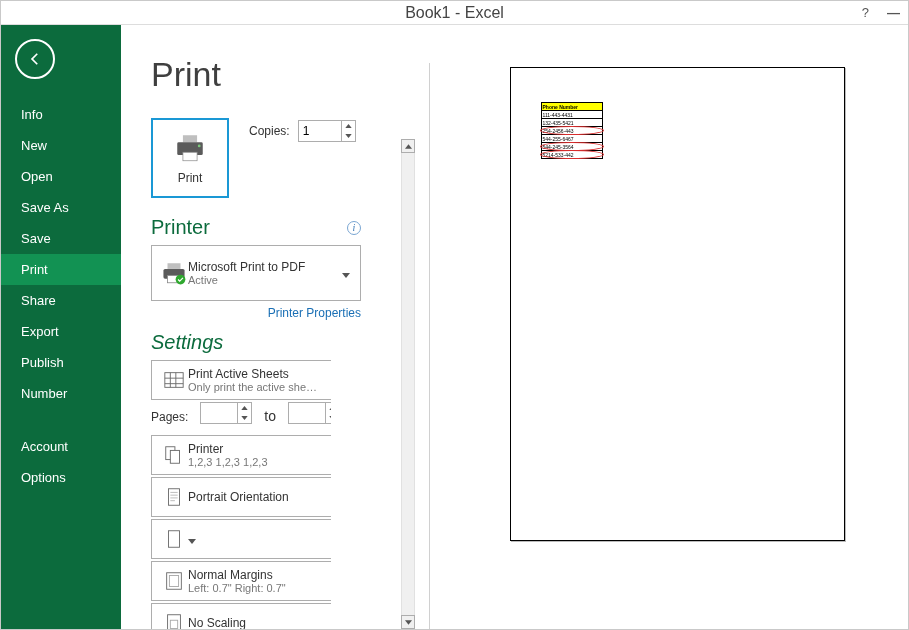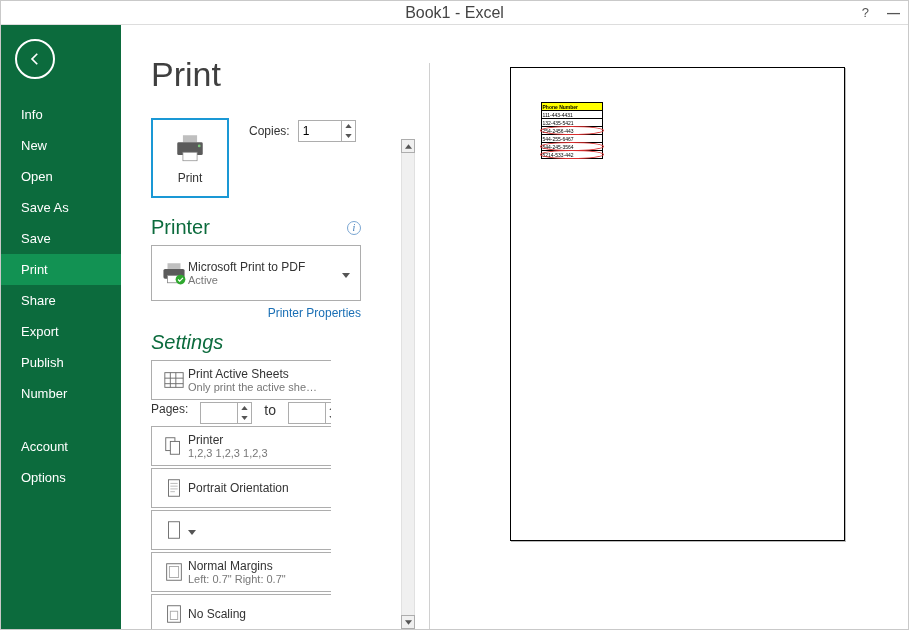--- a/index.html
+++ b/index.html
@@ -76,21 +76,21 @@
 .dropdown .dd-icon { width: 28px; display: flex; align-items: center; justify-content: center; flex-shrink: 0; }
 .dropdown .dd-text { flex: 1; overflow: hidden; }
 .dropdown .dd-text .t1 { font-size: 12px; color: #333; white-space: nowrap; overflow: hidden; text-overflow: ellipsis; }
 .dropdown .dd-text .t2 { font-size: 11px; color: #777; white-space: nowrap; overflow: hidden; text-overflow: ellipsis; }
 .dropdown .dd-caret { width: 10px; }
 .dropdown .dd-caret svg { width: 8px; height: 5px; fill: #555; }
 
 .link-row { width: 210px; text-align: right; margin-bottom: 10px; }
 .link-row a { font-size: 12px; color: #1a6fb5; cursor: pointer; text-decoration: none; }
 
-.pages-row { display: flex; align-items: flex-start; gap: 12px; width: 210px; margin-bottom: 2px; }
+.pages-row { display: flex; align-items: flex-end; gap: 12px; width: 210px; margin-bottom: 11px; }
 .pages-label { font-size: 12px; color: #333; }
 .pages-row .spinner input { width: 36px; }
 .pages-to { font-size: 14px; color: #333; }
 
 .left-clip { width: 180px; overflow: hidden; flex: 1; }
 
 .divider-v { width: 1px; background: #d0d0d0; margin: 8px 16px 0 10px; }
 
 .scroll-col { width: 18px; display: flex; flex-direction: column; margin-top: 84px; margin-right: 0; }
 .scroll-btn {

